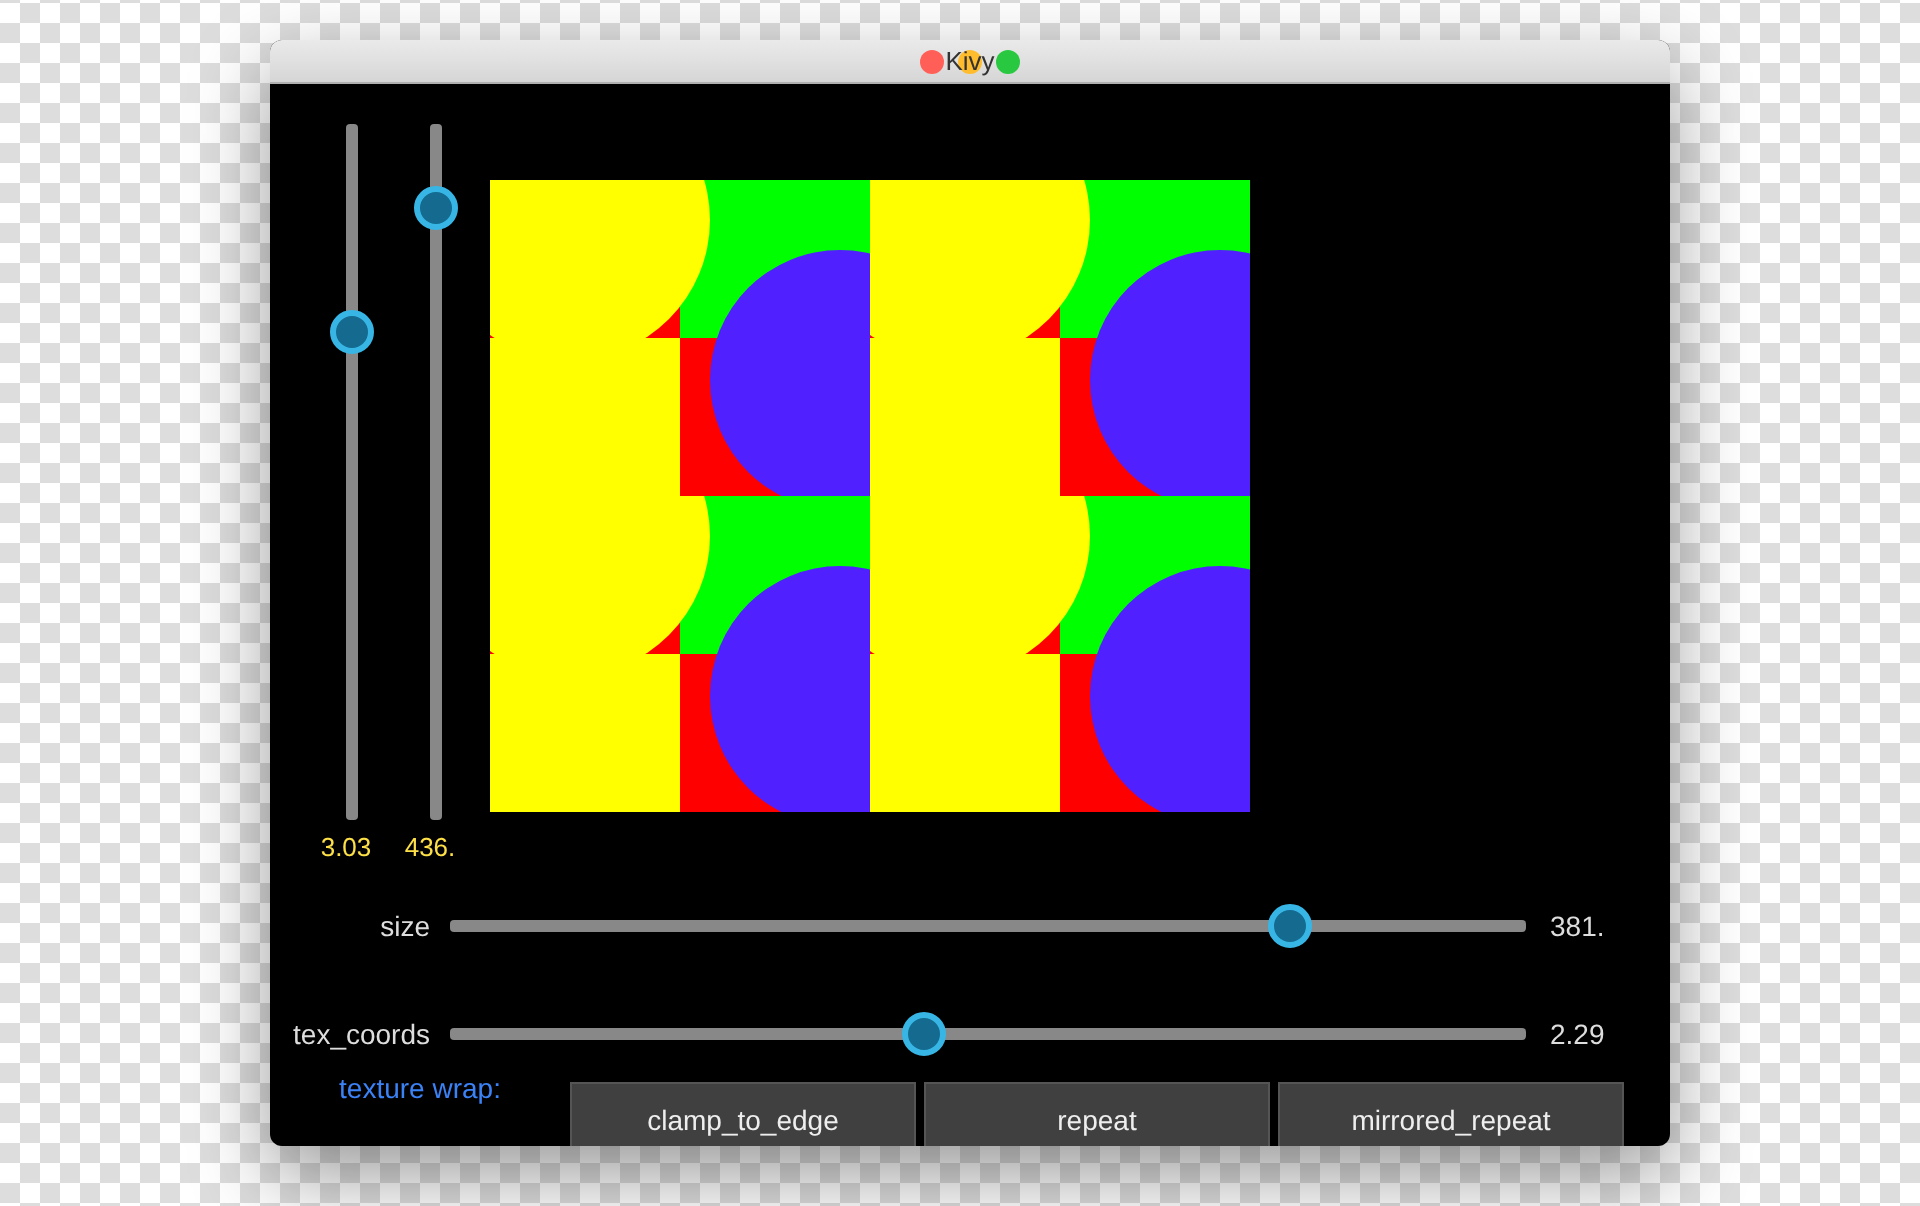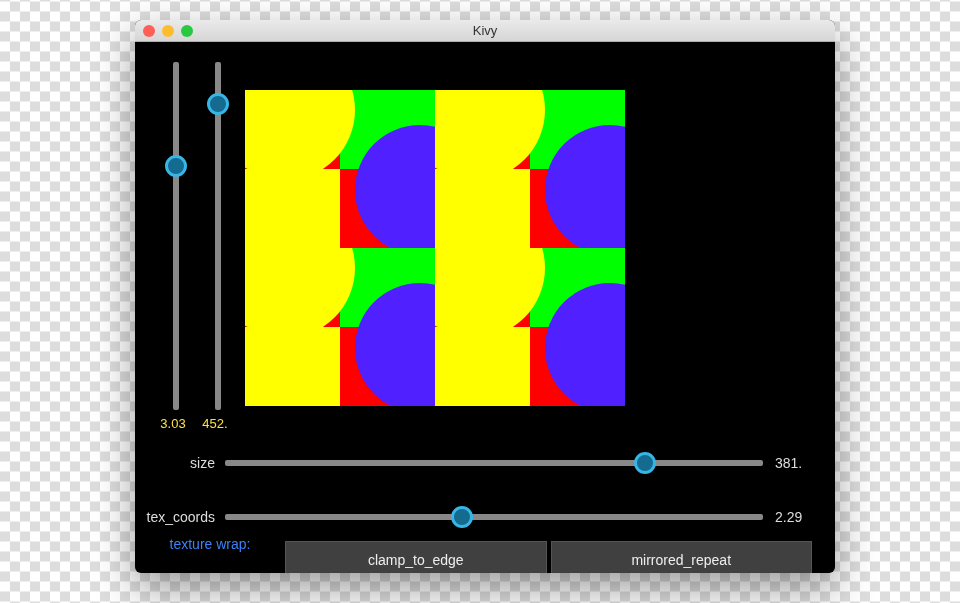--- a/index.html
+++ b/index.html
@@ -22,20 +22,21 @@
       overflow: hidden;
     }
     .titlebar {
       height: 22px;
       background: linear-gradient(#eaeaea, #d6d6d6);
       display: flex;
       align-items: center;
       padding: 0 8px;
       position: relative;
       border-bottom: 1px solid #b0b0b0;
+      justify-content: center;
     }
     .traffic-lights { display: flex; gap: 7px; }
     .traffic-lights .light {
       width: 12px; height: 12px; border-radius: 50%;
     }
     .close-light { background: #ff5f57; }
     .min-light { background: #ffbd2e; }
     .max-light { background: #28c940; }
     .title-text {
       position: absolute;
@@ -176,21 +177,21 @@
   <div class="content">
 
     <div class="vslider vslider-left">
       <div class="thumb" style="top:30%"></div>
     </div>
     <div class="vlabel vlabel-left">3.03</div>
 
     <div class="vslider vslider-right">
       <div class="thumb" style="top:12%"></div>
     </div>
-    <div class="vlabel vlabel-right">452.</div>
+    <div class="vlabel vlabel-right">436.</div>
 
     <div class="texture-area">
 
       <div class="tile" style="left:0;top:0">
         <div class="q tl"></div>
           <div class="q tr"></div>
           <div class="q bl"></div>
           <div class="q br"></div>
         <div class="circ" style="width:140px;height:140px;background:#ffff00;left:-30px;top:-50px"></div>
         <div class="circ" style="width:130px;height:130px;background:#5020ff;left:110px;top:35px"></div>
@@ -234,18 +235,19 @@
       <div class="hslider">
         <div class="thumb" style="left:44%;top:50%"></div>
       </div>
       <div class="row-value">2.29</div>
     </div>
 
     <div class="row row-wrap" style="height:44px">
       <div class="left-label-col">texture wrap:</div>
       <div class="wrap-buttons">
         <div class="wrap-btn">clamp_to_edge</div>
+        <div class="wrap-btn">repeat</div>
         <div class="wrap-btn">mirrored_repeat</div>
       </div>
     </div>
 
   </div>
 </div>
 
 </body></html>

